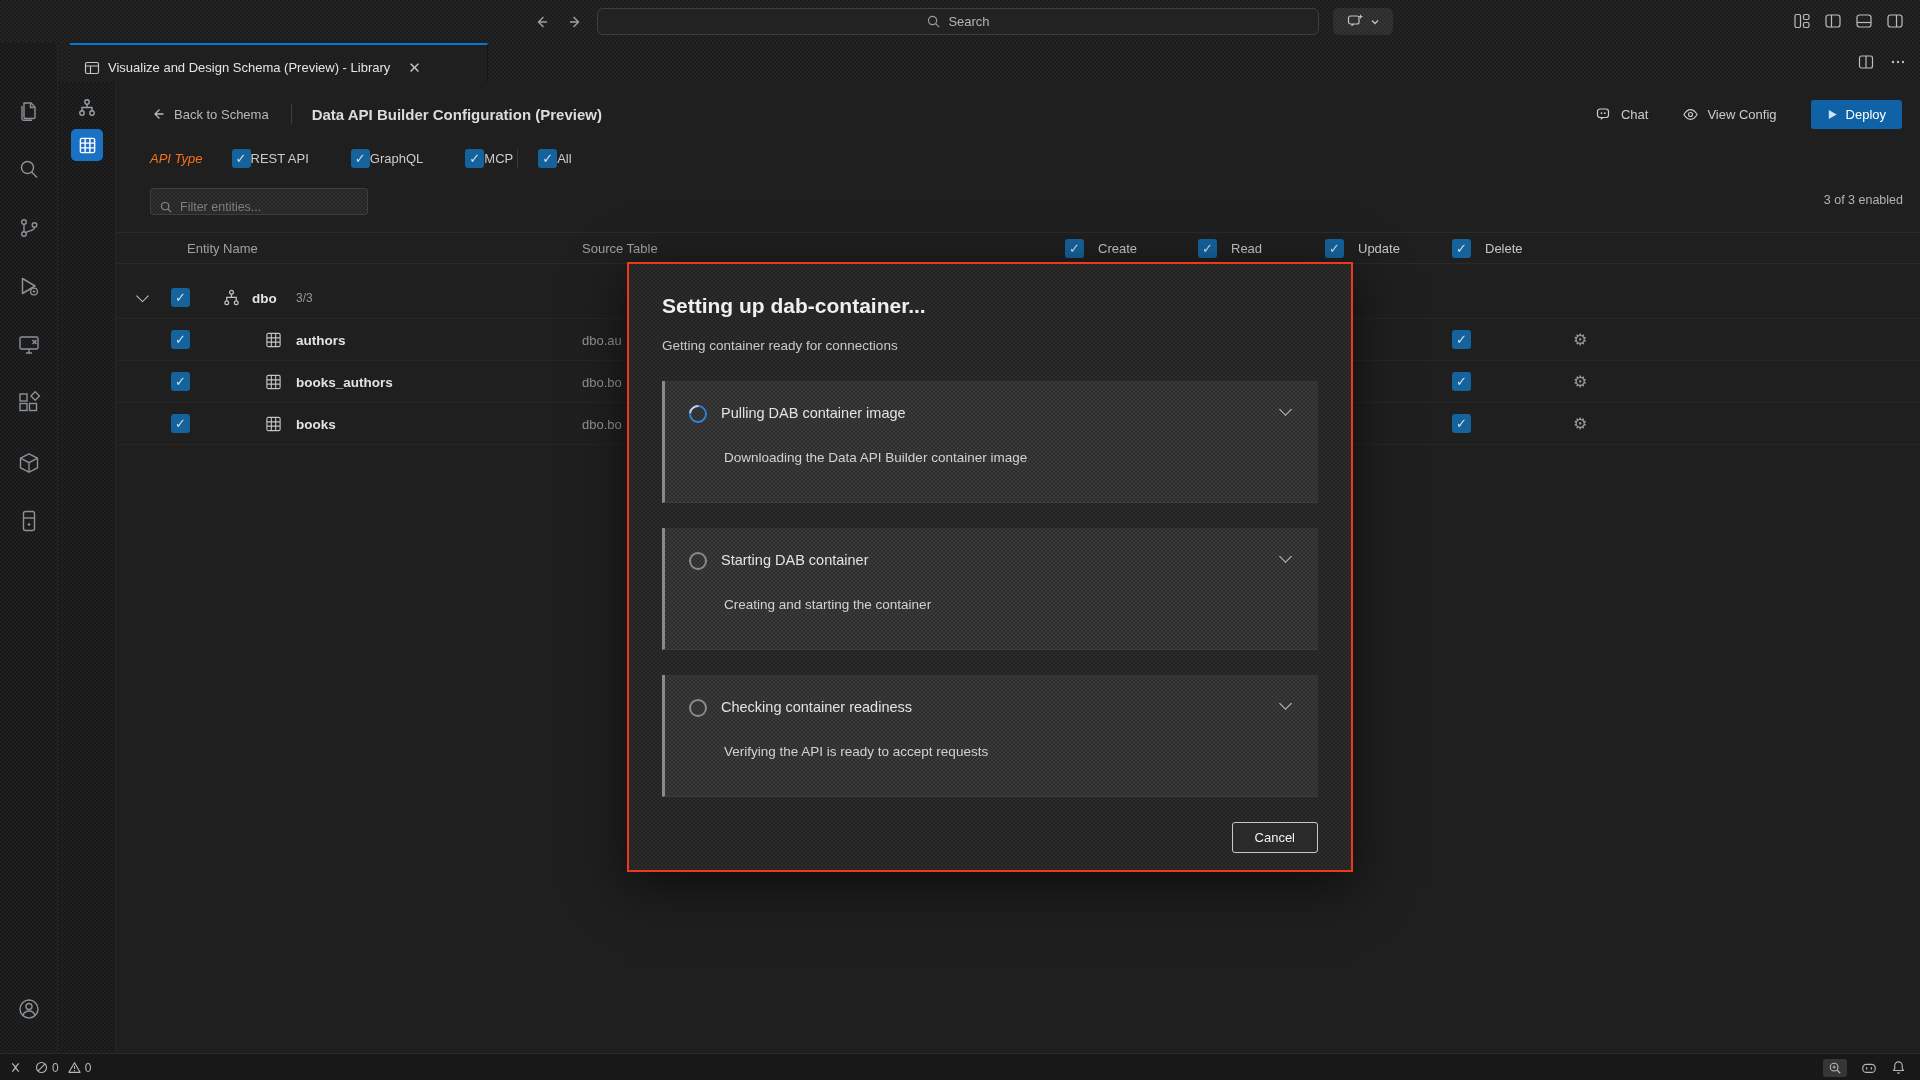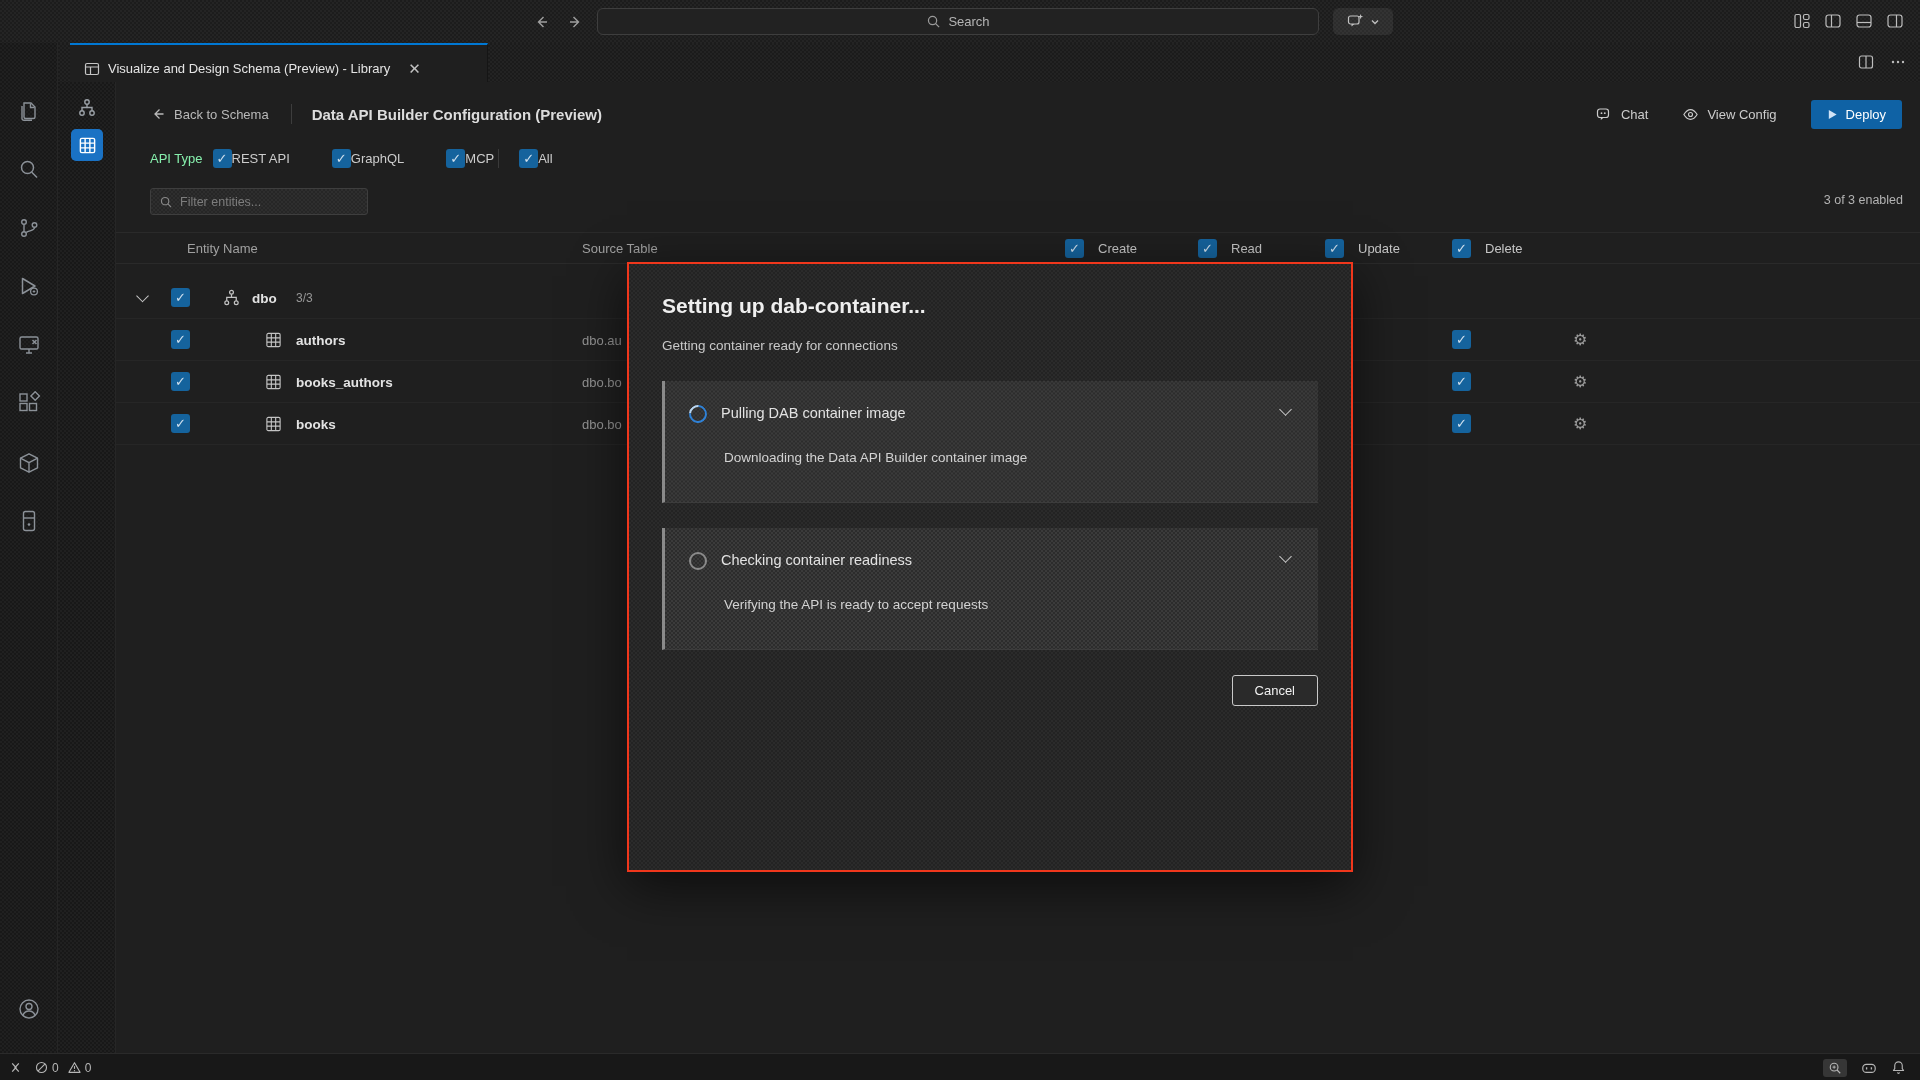--- a/index.html
+++ b/index.html
@@ -12,21 +12,21 @@
   
   .titlebar { position:absolute; left:0; top:0; width:1920px; height:43px; background-color:#1c1c1c; }
   .tb-nav { position:absolute; top:13px; width:18px; height:18px; color:#9f9f9f; cursor:pointer; }
   .searchbox { position:absolute; left:597px; top:8px; width:722px; height:27px; background:#222222; border:1px solid #3e3e3e; border-radius:6px; display:flex; align-items:center; justify-content:center; gap:7px; color:#b4b4b4; cursor:pointer; }
   .copilot-btn { position:absolute; left:1333px; top:8px; width:60px; height:27px; background:rgba(255,255,255,0.07); border-radius:6px; display:flex; align-items:center; justify-content:center; gap:6px; color:#c2c2c2; cursor:pointer; }
   .tb-right { position:absolute; right:16px; top:12px; display:flex; gap:13px; color:#bdbdbd; }
   .tb-right .wicon { cursor:pointer; }
 
   
   .tabbar { position:absolute; left:58px; top:43px; width:1862px; height:39px; background-color:#1b1b1b; }
-  .tab { position:absolute; left:12px; top:0; width:418px; height:39px; background:#1f1f1f; border-top:2px solid #0078d4; border-right:1px solid #151515; display:flex; padding:16px 12px 0 14px; gap:8px; cursor:pointer; }
+  .tab { position:absolute; left:12px; top:0; width:418px; height:39px; background:#1f1f1f; border-top:2px solid #0078d4; border-right:1px solid #151515; display:flex; align-items:center; padding:8px 12px 0 14px; gap:8px; cursor:pointer; }
   .tab-label { color:#e4e4e4; font-size:13px; white-space:nowrap; }
   .tab-close { margin-left:10px; color:#c2c2c2; font-size:15px; line-height:1; cursor:pointer; }
   .tabbar-actions { position:absolute; right:14px; top:11px; display:flex; gap:16px; color:#bdbdbd; align-items:center; }
 
   
   .activitybar { position:absolute; left:0; top:43px; width:58px; height:1010px; background-color:#181818; border-right:1px solid #252525; }
   .ab-icon { position:absolute; left:17px; width:24px; height:24px; color:#8b9198; cursor:pointer; }
 
   
   .viewstrip { position:absolute; left:58px; top:82px; width:58px; height:971px; background-color:#181818; border-right:1px solid #262626; }
@@ -38,27 +38,27 @@
 
   .page-header { position:absolute; left:0; top:10px; width:1804px; height:44px; display:flex; align-items:center; padding:0 18px 0 34px; }
   .back-link { display:flex; align-items:center; gap:8px; color:#b9b9b9; cursor:pointer; }
   .ph-divider { width:1px; height:20px; background:#3d3d3d; margin:0 20px 0 22px; }
   .page-title { font-size:15px; font-weight:bold; color:#dcdcdc; }
   .ph-actions { margin-left:auto; display:flex; align-items:center; gap:34px; }
   .txt-btn { display:flex; align-items:center; gap:8px; color:#cccccc; cursor:pointer; }
   .deploy-btn { display:flex; align-items:center; gap:8px; background:#0f62a5; color:#ffffff; height:29px; padding:0 16px; border-radius:3px; cursor:pointer; font-size:13px; }
 
   .api-row { position:absolute; left:34px; top:62px; height:28px; display:flex; align-items:center; }
-  .api-label { color:#86efac; margin-right:10px; }
+  .api-label { color:#f97316; margin-right:29px;font-style:italic; }
   .cb { width:19px; height:19px; border-radius:3px; background:#15639d; display:flex; align-items:center; justify-content:center; cursor:pointer; flex:none; }
   .cb::after { content:"✓"; color:#cfe0ee; font-size:13px; font-weight:bold; line-height:1; }
   .cb-group { display:flex; align-items:center; margin-right:42px; }
   .api-div { width:1px; height:19px; background:#3a3a3a; margin:0 20px 0 4px; }
 
-  .filter-input { position:absolute; left:34px; top:106px; width:218px; height:27px; background-color:#262626; border:1px solid #3e3e3e; border-radius:3px; display:flex; align-items:center; gap:7px; padding:0 8px; }
+  .filter-input { position:absolute; left:34px; top:106px; width:218px; height:27px; background-color:#262626; border:1px solid #3e3e3e; border-radius:3px; display:flex; align-items:flex-end; gap:7px; padding:0 8px; }
   .filter-input input { flex:1; background:transparent; border:none; outline:none; color:#cccccc; font-size:12.5px; font-family:inherit; }
   .filter-input input::placeholder { color:#7d7d7d; }
   .enabled-summary { position:absolute; right:17px; top:111px; color:#b3b3b3; font-size:12.5px; }
 
   .thead { position:absolute; left:0; top:150px; width:1804px; height:32px; border-top:1px solid #2a2a2a; border-bottom:1px solid #2a2a2a;text-align:center; }
   .thead .hl { position:absolute; top:50%; transform:translateY(-50%); color:#a0a0a0; }
   .th-cb { position:absolute; top:6px; }
   .th-perm { position:absolute; top:50%; transform:translateY(-50%); color:#c6c6c6; }
 
   .trow { position:absolute; left:0; width:1804px; height:42px; border-bottom:1px solid #262626; }
@@ -472,20 +472,30 @@
       <div class="step-head">
         <span class="step-circle active"></span>
         <span class="step-label">Pulling DAB container image</span>
         <span class="step-chev">
             <span class="chev" style="display:block"></span>
           </span>
       </div>
       <div class="step-desc">Downloading the Data API Builder container image</div>
     </div>
 
+    <div class="step tex">
+      <div class="step-head">
+        <span class="step-circle"></span>
+        <span class="step-label">Starting DAB container</span>
+        <span class="step-chev">
+            <span class="chev" style="display:block"></span>
+          </span>
+      </div>
+      <div class="step-desc">Creating and starting the container</div>
+    </div>
 
     <div class="step tex">
       <div class="step-head">
         <span class="step-circle"></span>
         <span class="step-label">Checking container readiness</span>
         <span class="step-chev">
             <span class="chev" style="display:block"></span>
           </span>
       </div>
       <div class="step-desc">Verifying the API is ready to accept requests</div>

